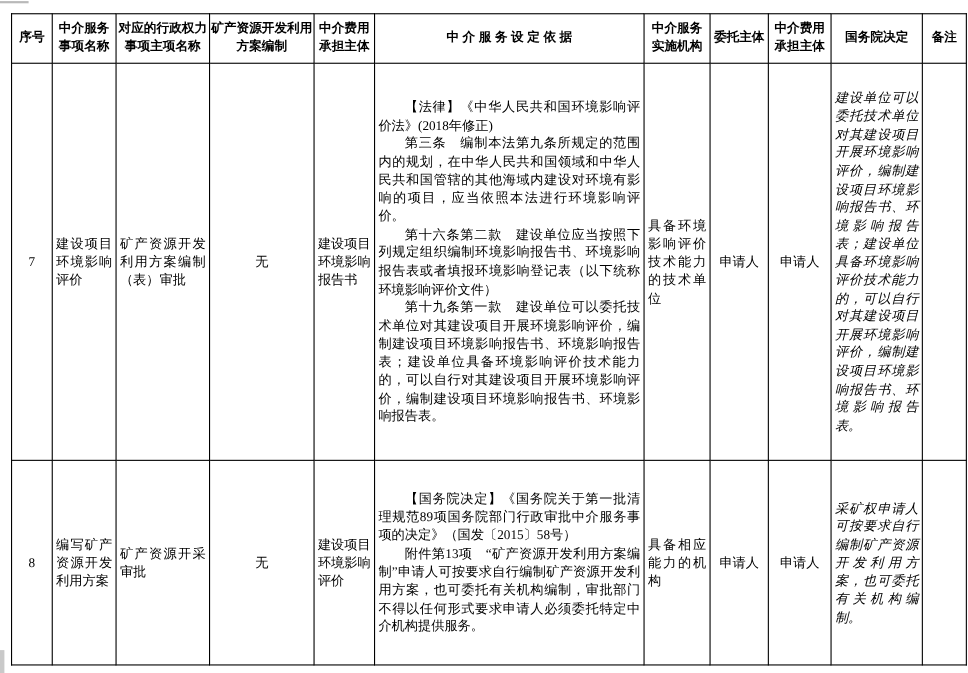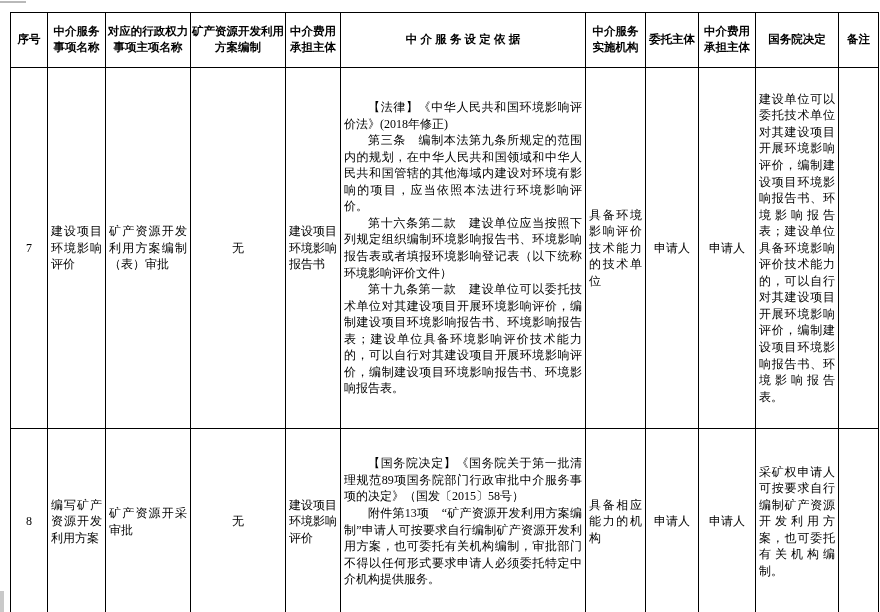--- a/index.html
+++ b/index.html
@@ -3,28 +3,28 @@
 <meta charset="utf-8">
 <style>
   html,body{margin:0;padding:0;background:#fff;}
   body{width:880px;height:612px;overflow:hidden;font-family:"Liberation Serif",serif;color:#000;}
   .page{position:relative;width:880px;height:612px;background:#fff;}
   .artifact-top{position:absolute;left:0;top:1px;width:26px;height:2px;background:#b9b9b9;}
   .artifact-bottom{position:absolute;left:0;top:591px;width:4px;height:21px;background:#c9c9c9;}
   table.svc{position:absolute;left:10px;top:12px;width:868px;border-collapse:collapse;table-layout:fixed;}
   .svc th,.svc td{border:1.5px solid #000;padding:2px 3px;font-size:12px;line-height:1.38;vertical-align:middle;word-break:break-all;}
   .svc th{font-family:"Liberation Sans",sans-serif;font-weight:bold;font-size:11.5px;text-align:center;padding:1px;}
-  .hdr-row{height:55px;}
+  .hdr-row{height:45px;}
   .row-7{height:361px;}
   .row-8{height:186px;}
   td.ctr{text-align:center;}
   td.jus{text-align:justify;}
   td.basis p,td.decision p{margin:0;text-align:justify;}
   td.basis p{text-indent:2em;}
-  td.decision p{text-indent:0;}
+  td.decision p{text-indent:0;font-style:italic;}
 </style>
 </head>
 <body>
 
 <div class="page">
   <div class="artifact-top"></div>
   <div class="artifact-bottom"></div>
 
   <table class="svc">
     <colgroup>

